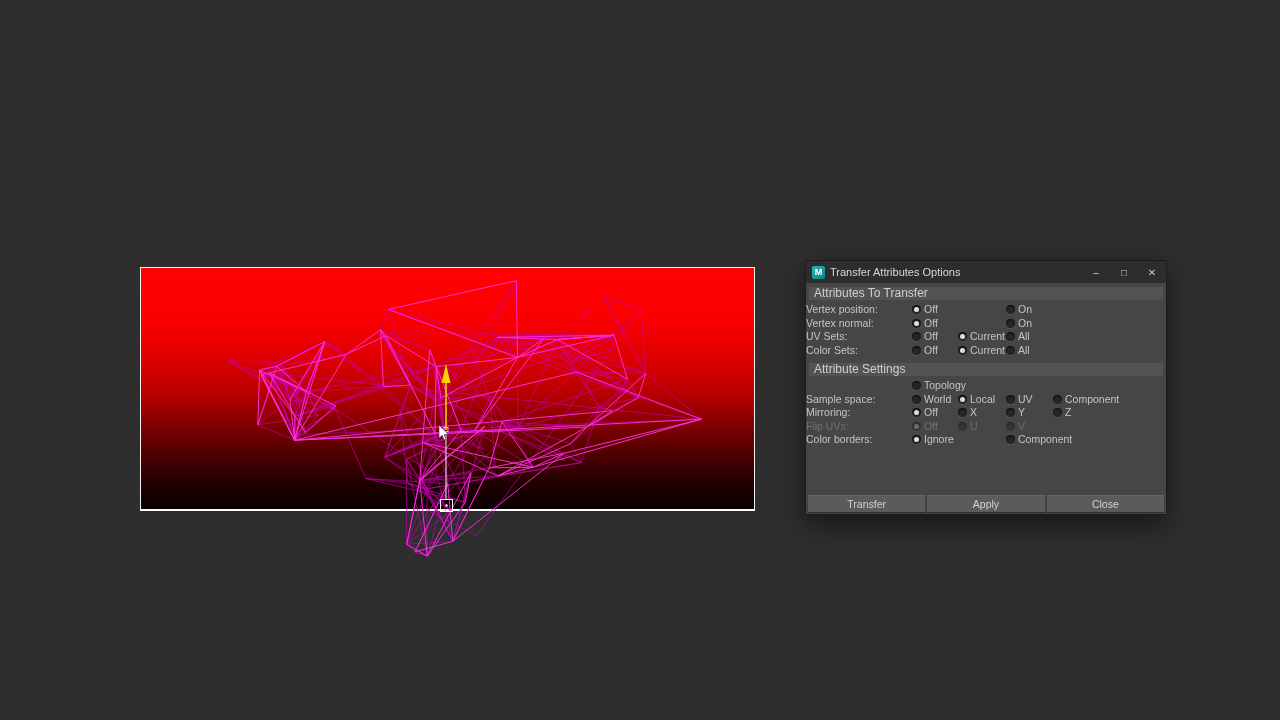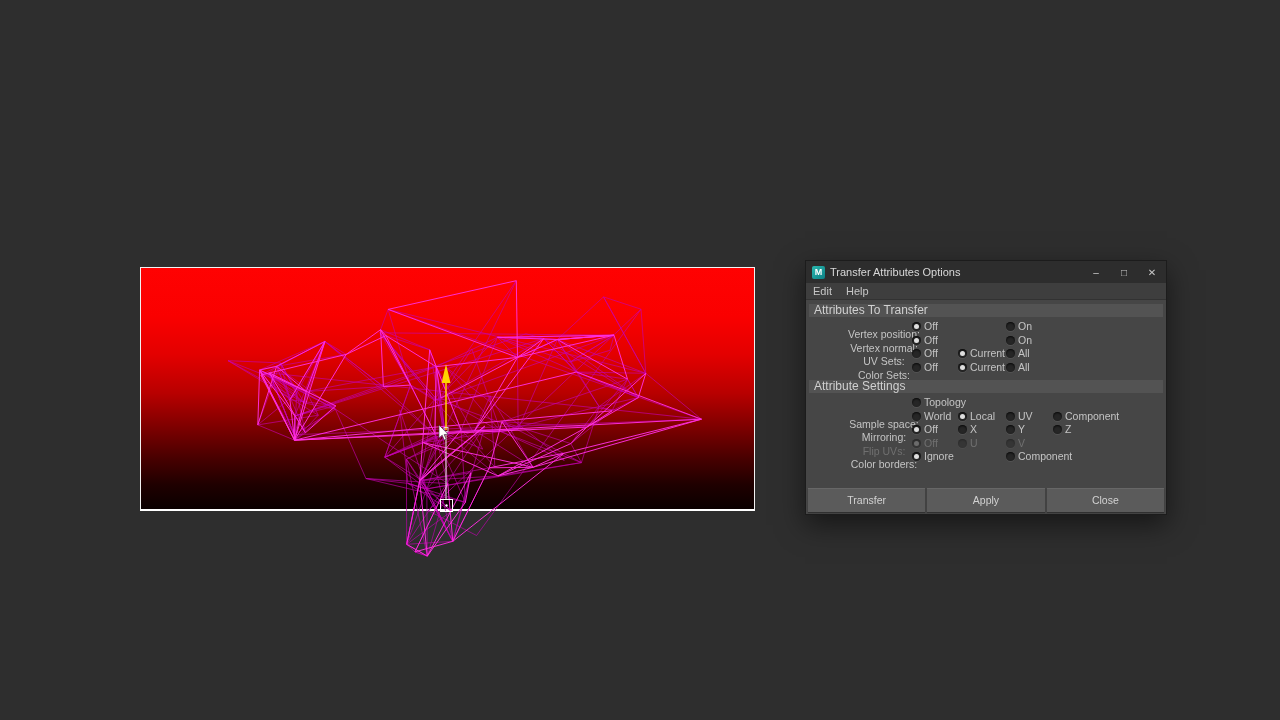--- a/index.html
+++ b/index.html
@@ -39,33 +39,33 @@
   .winbtn{width:28px;height:22px;display:flex;align-items:center;justify-content:center;
     color:#c8c8c8;font-size:10px;cursor:default;flex:none;}
   .menubar{height:16px;background:#3e3e3e;border-bottom:1px solid #323232;
     display:flex;align-items:center;padding-left:7px;gap:14px;font-size:11px;color:#c6c6c6;}
   .menu-item{cursor:default}
 
   .sec-header{margin:4px 3px 0;background:#535353;height:13px;line-height:13px;
     font-size:12px;color:#d0d0d0;padding-left:5px;}
   .rows{padding:3px 0 2px;}
   .row{position:relative;height:13.5px;line-height:13.5px;}
-  .row-label{position:absolute;left:0;top:8px;width:100px;text-align:center;margin-left:28px;}
+  .row-label{position:absolute;left:0;top:0;width:100px;text-align:left;}
   .opt{position:absolute;top:0;display:flex;align-items:center;gap:3px;white-space:nowrap;}
   .radio{width:9px;height:9px;border-radius:50%;background:#262626;position:relative;flex:none;
     box-shadow:inset 0 1px 2px rgba(0,0,0,.8),0 1px 0 rgba(255,255,255,.07);}
   .radio.sel::after{content:"";position:absolute;left:2px;top:2px;width:5px;height:5px;
     border-radius:50%;background:#dedede;}
   .row.disabled{color:#707070;}
   .row.disabled .radio{opacity:.5;}
   .row.disabled .radio.sel::after{background:#909090;}
   .opt-label.long{display:inline-block;transform:scaleX(.84);transform-origin:0 50%;
     letter-spacing:-.2px;}
 
-  .btnrow{position:absolute;left:2px;right:2px;bottom:2px;height:24px;display:flex;gap:2px;}
+  .btnrow{position:absolute;left:2px;right:2px;bottom:2px;height:17px;display:flex;gap:2px;}
   .btn{flex:1;background:#5b5b5b;color:#d2d2d2;font-size:10.5px;
     display:flex;align-items:center;justify-content:center;
     box-shadow:inset 0 1px 0 rgba(255,255,255,.08),0 1px 1px rgba(0,0,0,.3);cursor:default;}
 </style>
 </head>
 <body>
 
 <div class="viewport"></div>
 
 <svg id="mesh-svg" viewBox="0 0 616 300" xmlns="http://www.w3.org/2000/svg">
@@ -85,24 +85,20 @@
 <div class="dlg">
 
   <div class="titlebar">
     <span class="maya-icon">M</span>
     <span class="title-text">Transfer Attributes Options</span>
     <span class="winbtn">–</span>
     <span class="winbtn">□</span>
     <span class="winbtn">✕</span>
   </div>
 
-  <div class="menubar">
-    <span class="menu-item">Edit</span>
-    <span class="menu-item">Help</span>
-  </div>
 
   <div class="body">
     <div class="sec-header">Attributes To Transfer</div>
     <div class="rows" id="rows-0">
         <div class="row">
           <div class="row-label">Vertex position:</div>
           <div class="opt" style="left: 106px;">
             <span class="radio sel"></span>
             <span class="opt-label">Off</span>
           </div>

